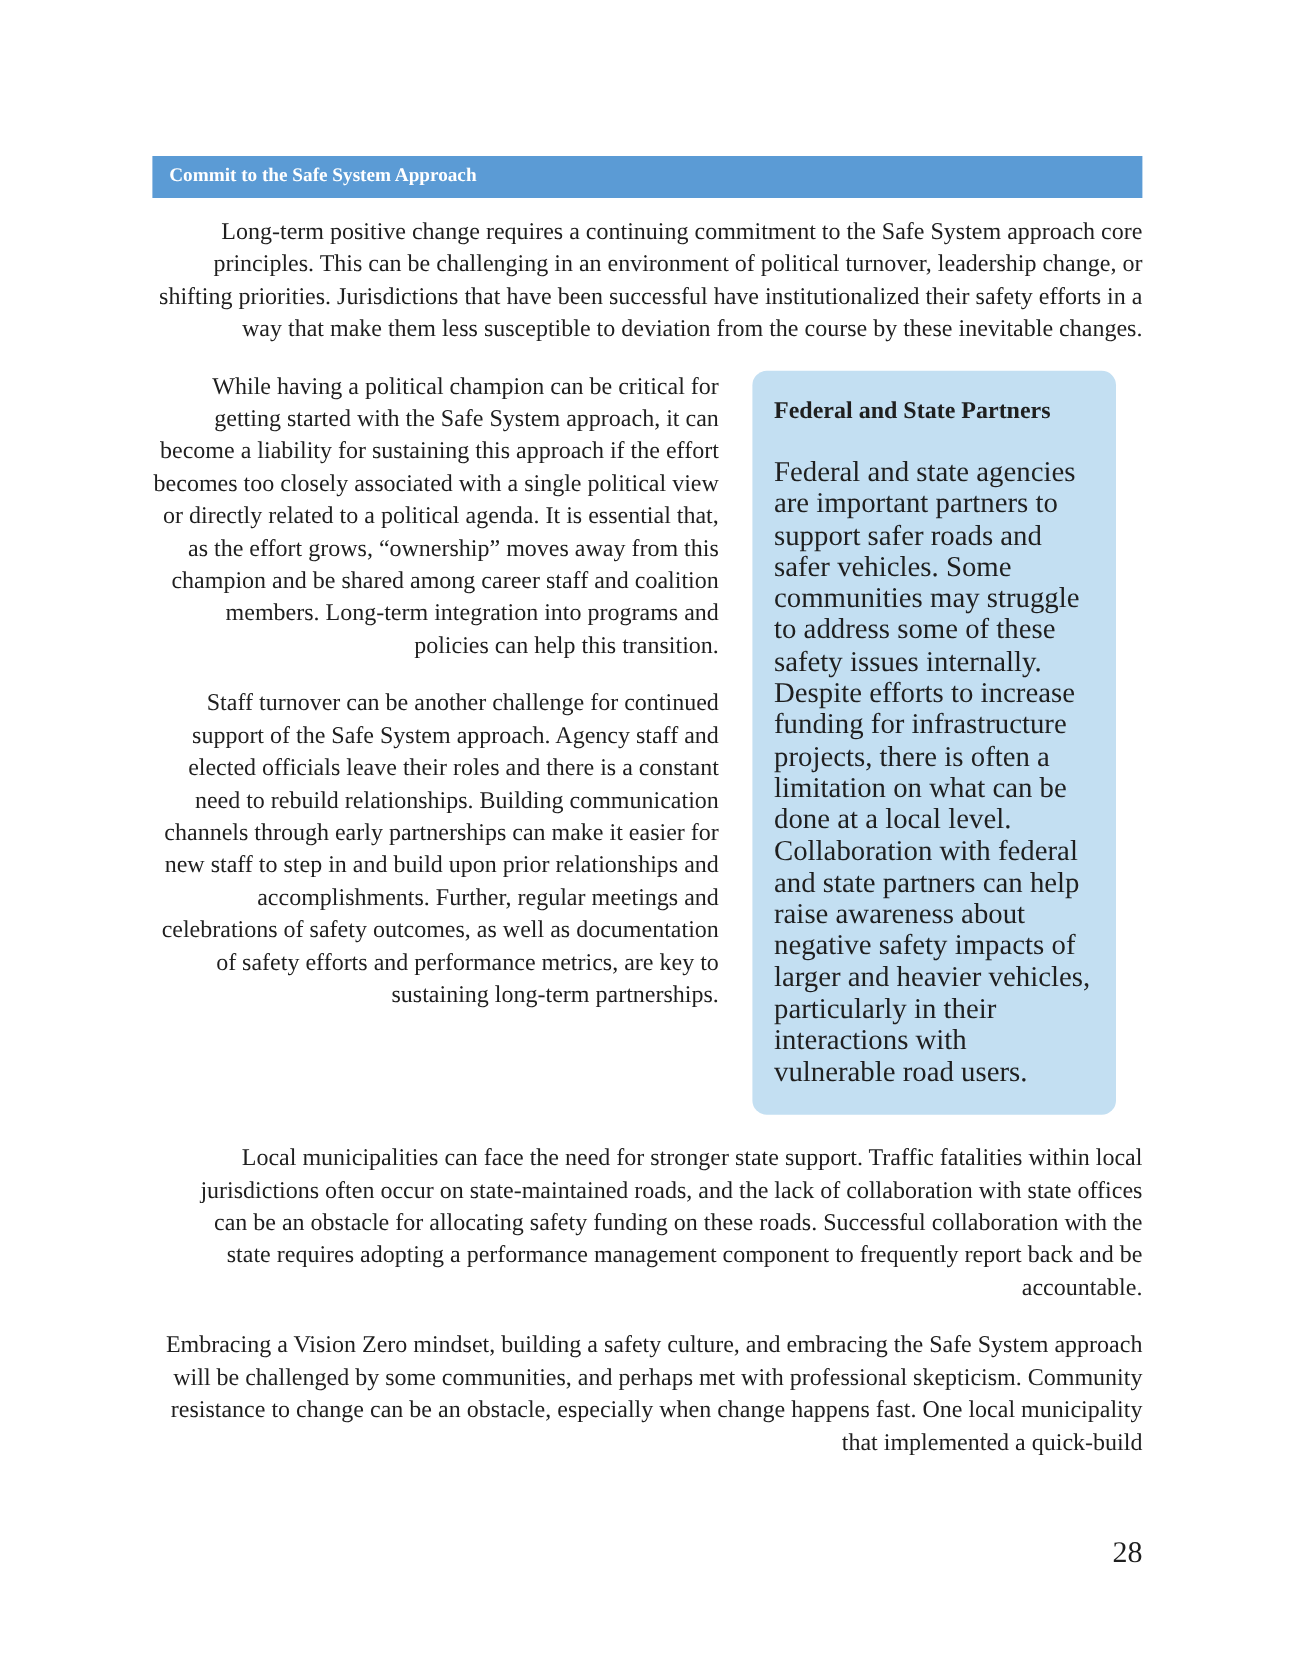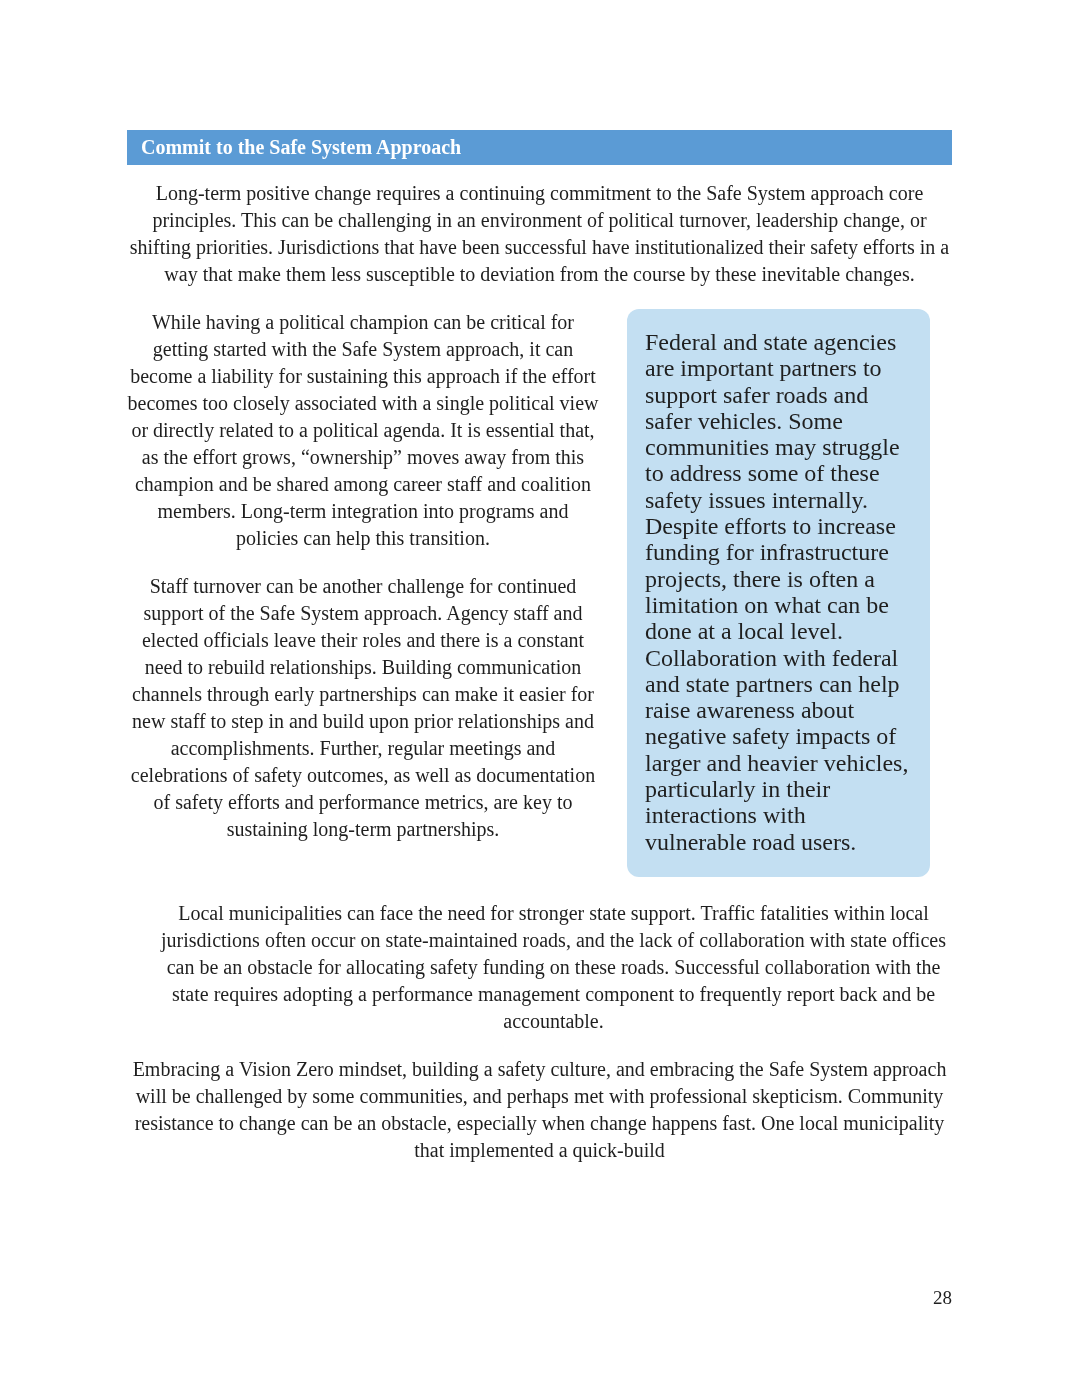--- a/index.html
+++ b/index.html
@@ -14,30 +14,30 @@
     color: #1f1f1f;
     overflow: hidden;
   }
   .content {
     padding: 130px 128px 0 127px;
   }
   .section-header {
     background: #5B9BD5;
     color: #ffffff;
     font-weight: bold;
-    font-size: 20px;
+    font-size: 16px;
     line-height: 22px;
     padding: 6px 14px 7px 14px;
     margin: 0 0 15px 0;
   }
   .para {
     font-size: 20px;
     line-height: 27px;
     margin: 0 0 21px 0;
-    text-align: center;
+    text-align: right;
   }
   .two-col {
     display: flex;
     align-items: flex-start;
     margin: 3px 0 8px 0;
   }
   .left-col {
     flex: 0 0 472px;
     margin-right: 28px;
   }
@@ -60,41 +60,42 @@
     font-size: 24px;
     line-height: 26.3px;
     margin: 0;
   }
   .closing { margin-top: 23px; margin-left: 28px; }
   .section2-para { margin-bottom: 0; }
   .page-number {
     position: absolute;
     right: 128px;
     bottom: 88px;
-    font-size: 19px;
+    font-size: 25px;
     color: #1f1f1f;
   }
 </style>
 </head>
 <body>
 
 <div class="page">
   <div class="content">
 
     <div class="section-header">Commit to the Safe System Approach</div>
 
     <p class="para">Long-term positive change requires a continuing commitment to the Safe System approach core principles. This can be challenging in an environment of political turnover, leadership change, or shifting priorities. Jurisdictions that have been successful have institutionalized their safety efforts in a way that make them less susceptible to deviation from the course by these inevitable changes.</p>
 
     <div class="two-col">
       <div class="left-col">
         <p class="para">While having a political champion can be critical for getting started with the Safe System approach, it can become a liability for sustaining this approach if the effort becomes too closely associated with a single political view or directly related to a political agenda. It is essential that, as the effort grows, “ownership” moves away from this champion and be shared among career staff and coalition members. Long-term integration into programs and policies can help this transition.</p>
         <p class="para">Staff turnover can be another challenge for continued support of the Safe System approach. Agency staff and elected officials leave their roles and there is a constant need to rebuild relationships. Building communication channels through early partnerships can make it easier for new staff to step in and build upon prior relationships and accomplishments. Further, regular meetings and celebrations of safety outcomes, as well as documentation of safety efforts and performance metrics, are key to sustaining long-term partnerships.</p>
       </div>
 
       <div class="callout">
+        <div class="callout-title">Federal and State Partners</div>
         <p class="callout-body">Federal and state agencies are important partners to support safer roads and safer vehicles. Some communities may struggle to address some of these safety issues internally. Despite efforts to increase funding for infrastructure projects, there is often a limitation on what can be done at a local level. Collaboration with federal and state partners can help raise awareness about negative safety impacts of larger and heavier vehicles, particularly in their interactions with vulnerable road users.</p>
       </div>
     </div>
 
     <p class="para closing">Local municipalities can face the need for stronger state support. Traffic fatalities within local jurisdictions often occur on state-maintained roads, and the lack of collaboration with state offices can be an obstacle for allocating safety funding on these roads. Successful collaboration with the state requires adopting a performance management component to frequently report back and be accountable.</p>
 
 
     <p class="para section2-para">Embracing a Vision Zero mindset, building a safety culture, and embracing the Safe System approach will be challenged by some communities, and perhaps met with professional skepticism. Community resistance to change can be an obstacle, especially when change happens fast. One local municipality that implemented a quick-build</p>
 
   </div>

